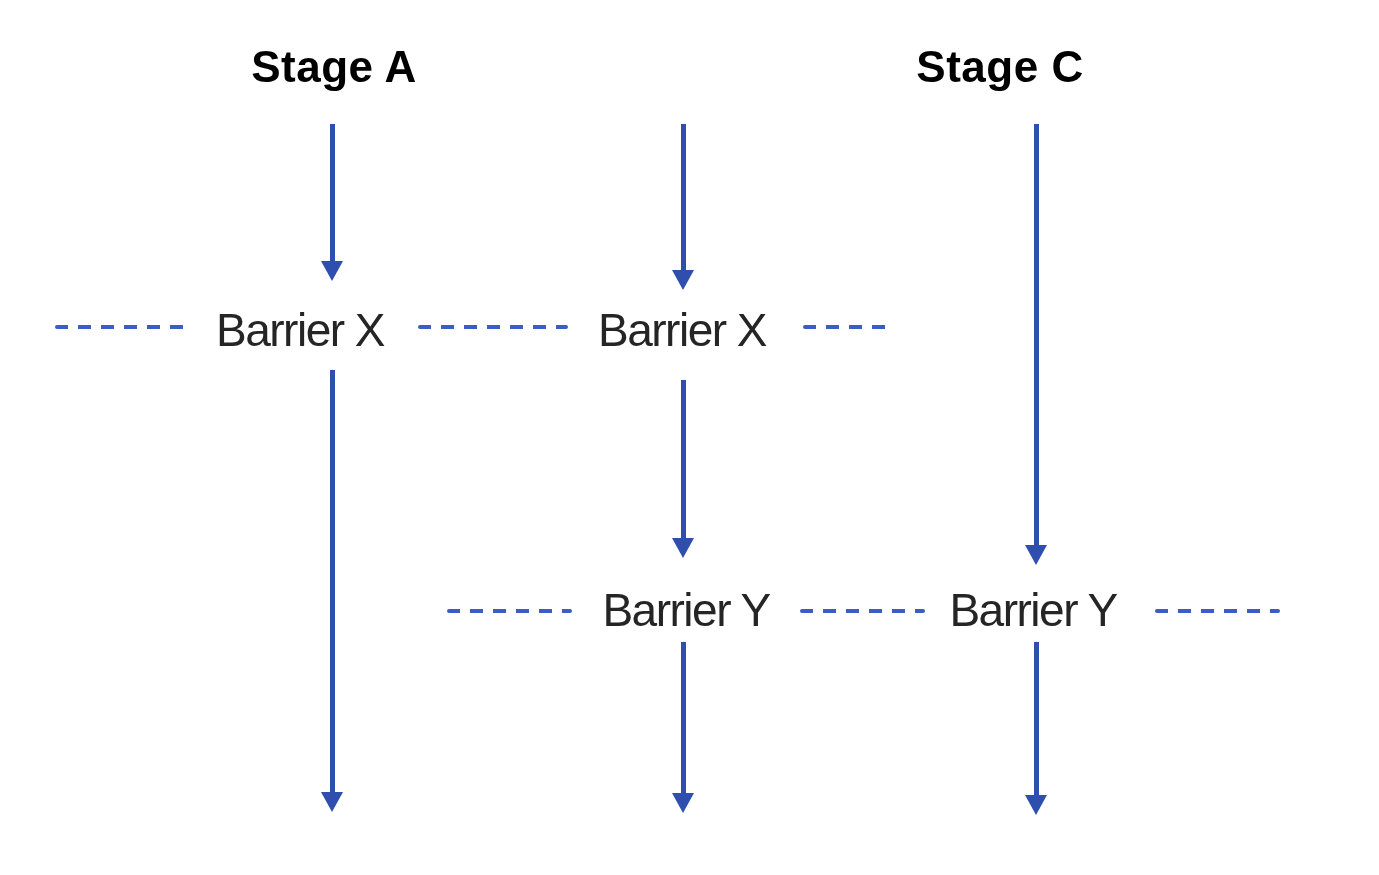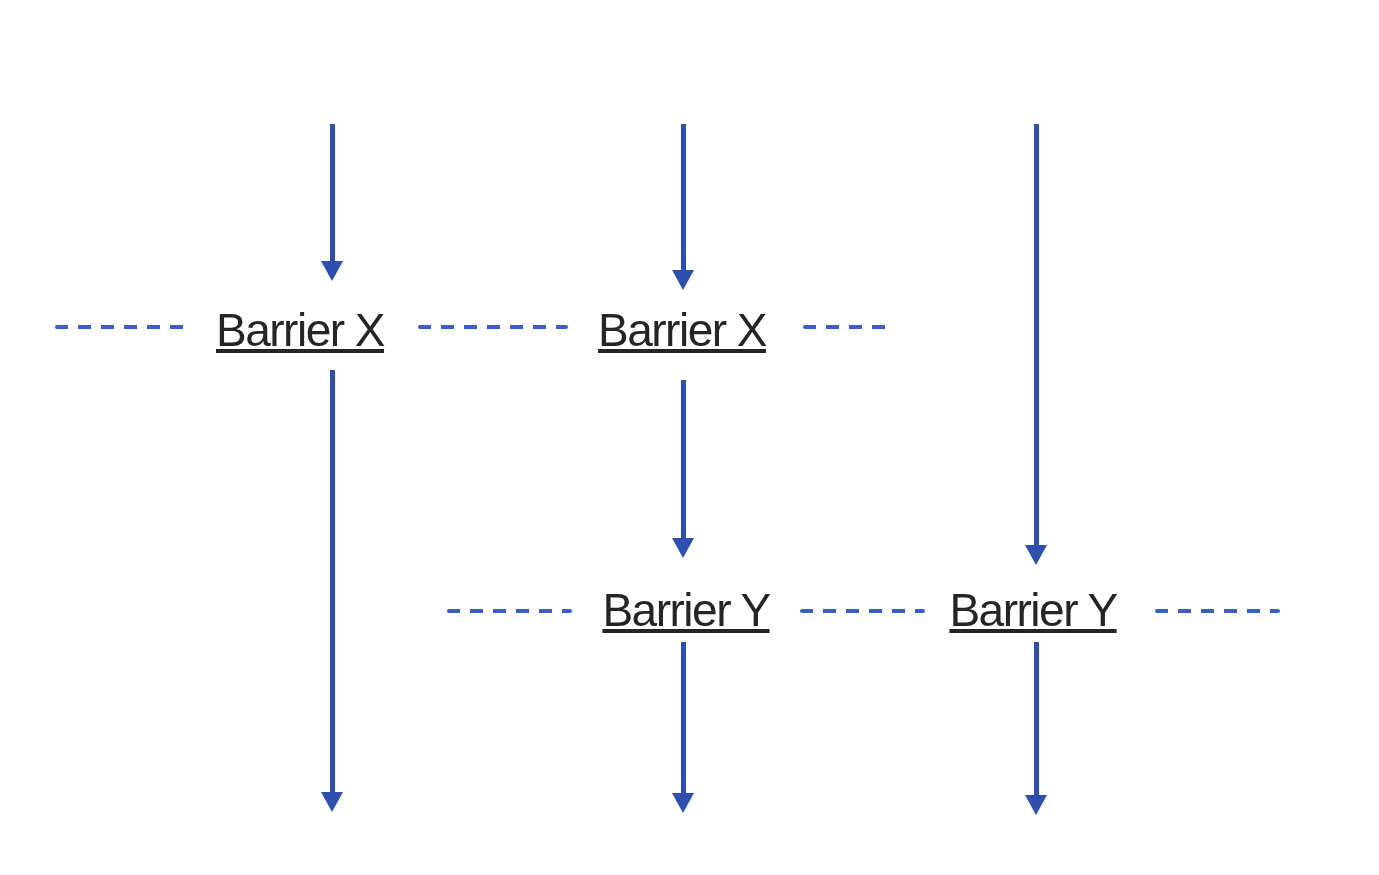--- a/index.html
+++ b/index.html
@@ -25,21 +25,20 @@
     letter-spacing: 0.5px;
   }
   .barrier-label {
     position: absolute;
     transform: translateX(-50%);
     font-size: 46px;
     font-weight: 400;
     color: var(--barrier-text, #252525);
     letter-spacing: -1.5px;
     white-space: nowrap;
-    text-decoration: underline;
   }
   .arrow {
     position: absolute;
     width: 22px;
     display: flex;
     flex-direction: column;
     align-items: center;
   }
   .arrow .shaft {
     width: 5px;
@@ -65,20 +64,22 @@
       transparent 23px
     );
     border-radius: 2px;
   }
 </style>
 </head>
 <body>
 
 <div id="canvas" style="--arrow: #2e4fae; --dash: #3a5ec5; --stage-text: #000000; --barrier-text: #252525; --bg: #ffffff;">
 
+  <div class="stage-label" style="left:334px; top:42px;">Stage A</div>
+  <div class="stage-label" style="left:1000px; top:42px;">Stage C</div>
 
   <div class="arrow" style="left:321px; top:124px; height:157px;">
     <div class="shaft"></div>
     <div class="head"></div>
   </div>
   <div class="arrow" style="left:321px; top:370px; height:442px;">
     <div class="shaft"></div>
     <div class="head"></div>
   </div>
 

